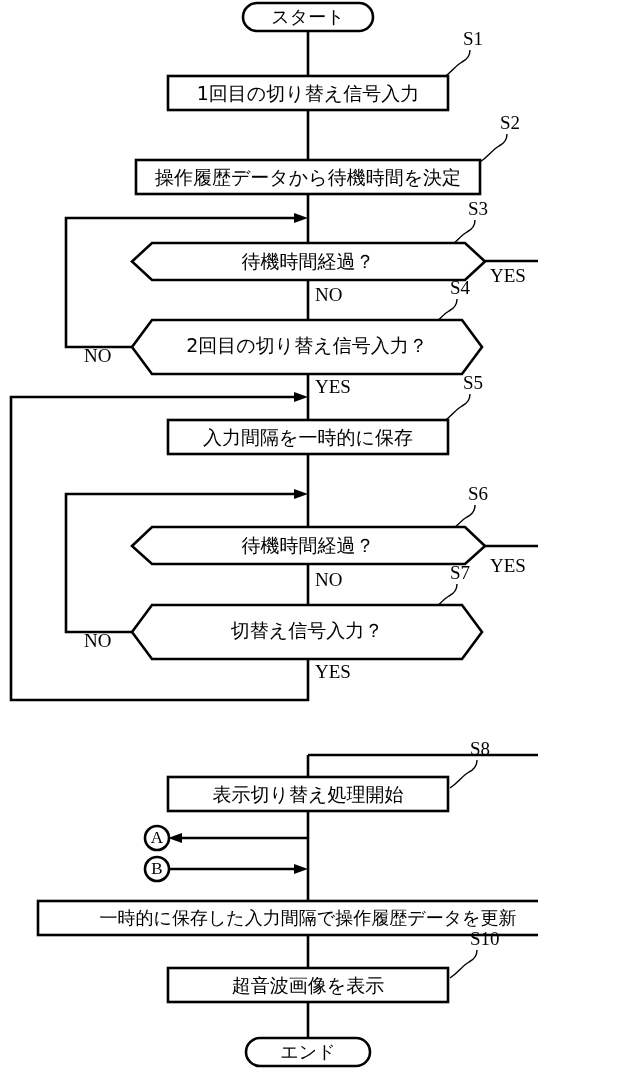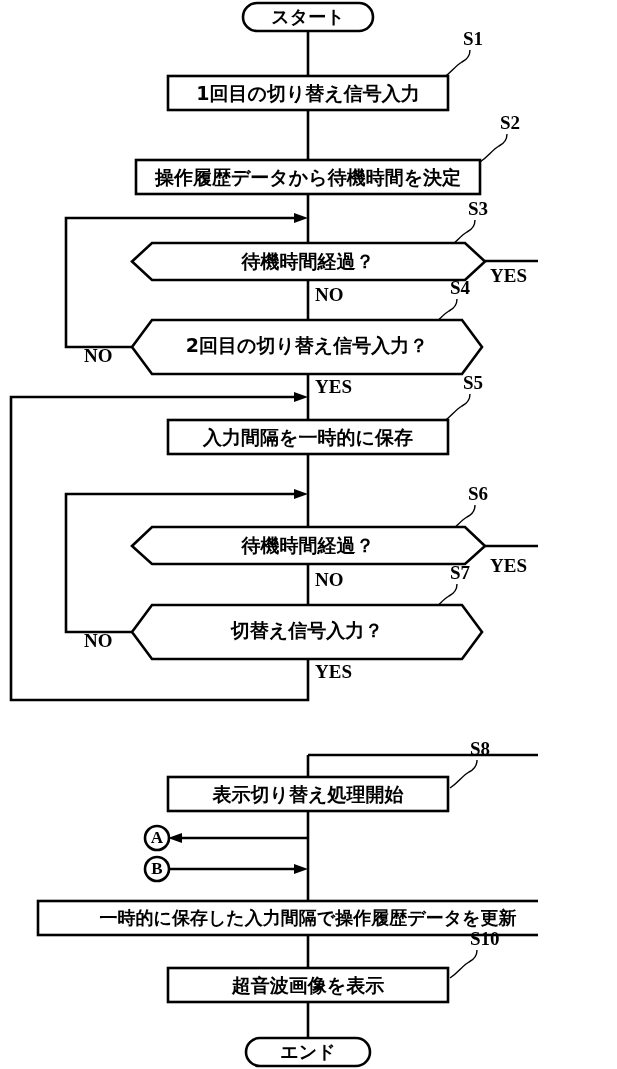--- a/index.html
+++ b/index.html
@@ -9,21 +9,20 @@
   }
   body {
     font-family: "Liberation Serif", serif;
   }
   #flowchart-root {
     position: relative;
     width: 538px;
     height: 1069px;
     background: #ffffff;
     overflow: hidden;
-    font-weight: bold;
   }
   svg#flow-svg {
     position: absolute;
     top: 0;
     left: 0;
     width: 617px;
     height: 1069px;
   }
   .shape-stroke {
     fill: #ffffff;

